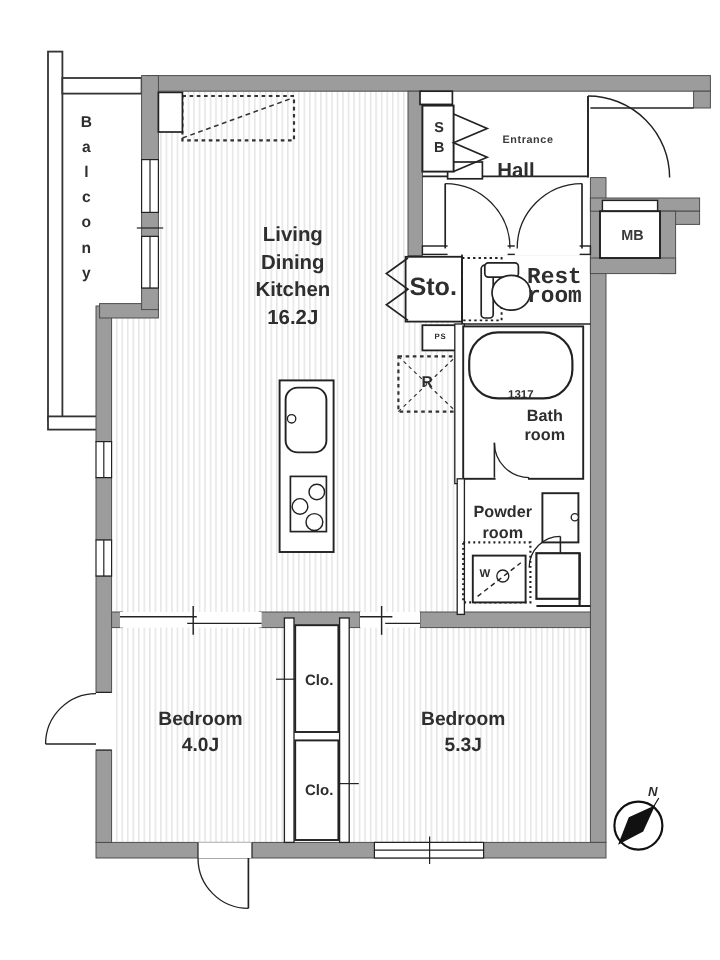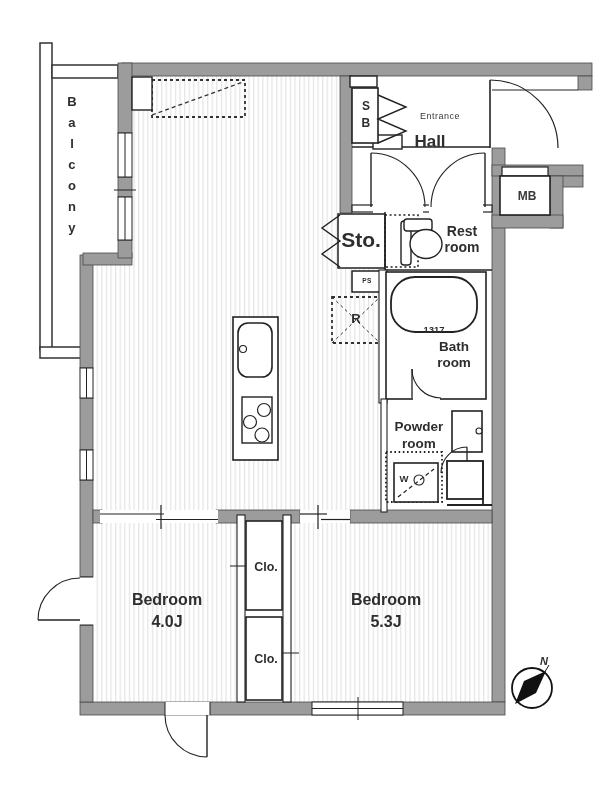--- a/index.html
+++ b/index.html
@@ -4,26 +4,26 @@
 <style>
   html,body{margin:0;padding:0;background:#fff;}
   #plan{position:relative;width:600px;height:800px;background:#fff;overflow:hidden;
         font-family:"Liberation Sans",sans-serif;}
   #plan svg{position:absolute;left:0;top:0;}
   .lbl{position:absolute;transform:translate(-50%,-50%);font-weight:bold;color:#2e2e2e;
        white-space:nowrap;text-align:center;line-height:1.15;}
   .vert{writing-mode:vertical-rl;text-orientation:upright;}
   .lbl-balcony{left:71px;top:167px;font-size:13px;letter-spacing:6px;}
   .lbl-ldk{left:244px;top:230px;font-size:17px;line-height:23px;}
-  .lbl-entrance{left:440px;top:116px;font-size:9px;font-weight:normal;letter-spacing:.5px;color:#3a3a3a;}
+  .lbl-entrance{left:440px;top:116px;font-size:9px;font-weight:bold;letter-spacing:.5px;color:#3a3a3a;}
   .lbl-sb{left:365px;top:116px;font-size:12px;letter-spacing:3px;}
   .lbl-hall{left:430px;top:142px;font-size:17px;}
   .lbl-mb{left:527px;top:197px;font-size:12px;color:#3a3a3a;}
   .lbl-sto{left:361px;top:240px;font-size:21px;}
-  .lbl-rest{left:462px;top:239px;font-size:14px;line-height:16px;}
+  .lbl-rest{left:462px;top:239px;font-size:19px;line-height:16px;font-family:Liberation Mono, monospace;}
   .lbl-ps{left:367px;top:281px;font-size:6.5px;letter-spacing:.5px;}
   .lbl-r{left:356px;top:319px;font-size:13px;}
   .lbl-tub{left:434px;top:303px;font-size:9.5px;margin-top:27px;}
   .lbl-bath{left:431px;top:355px;font-size:13.5px;line-height:16px;margin-left:23px;}
   .lbl-powder{left:419px;top:435px;font-size:13.5px;line-height:17px;}
   .lbl-w{left:404px;top:479px;font-size:9.5px;}
   .lbl-bed1{left:167px;top:611px;font-size:16px;line-height:22px;}
   .lbl-bed2{left:386px;top:611px;font-size:16px;line-height:22px;}
   .lbl-clo1{left:266px;top:567px;font-size:12.5px;}
   .lbl-clo2{left:266px;top:659px;font-size:12.5px;}
@@ -245,20 +245,26 @@
 
   <g>
     <circle cx="532" cy="688" r="20" fill="#ffffff" stroke="#111" stroke-width="1.8"></circle>
     <polygon points="546,671 524,681 515,704 536,693" fill="#111"></polygon>
     <line x1="543" y1="675" x2="549" y2="665" stroke="#111" stroke-width="1"></line>
   </g>
 </svg>
 
   <div class="lbl vert lbl-balcony">Balcony</div>
 
+  <div class="lbl lbl-ldk">
+    <div>Living</div>
+    <div>Dining</div>
+    <div>Kitchen</div>
+    <div>16.2J</div>
+  </div>
 
   <div class="lbl lbl-entrance">Entrance</div>
   <div class="lbl vert lbl-sb">SB</div>
   <div class="lbl lbl-hall">Hall</div>
   <div class="lbl lbl-mb">MB</div>
   <div class="lbl lbl-sto">Sto.</div>
 
   <div class="lbl lbl-rest">
     <div>Rest</div>
     <div>room</div>

